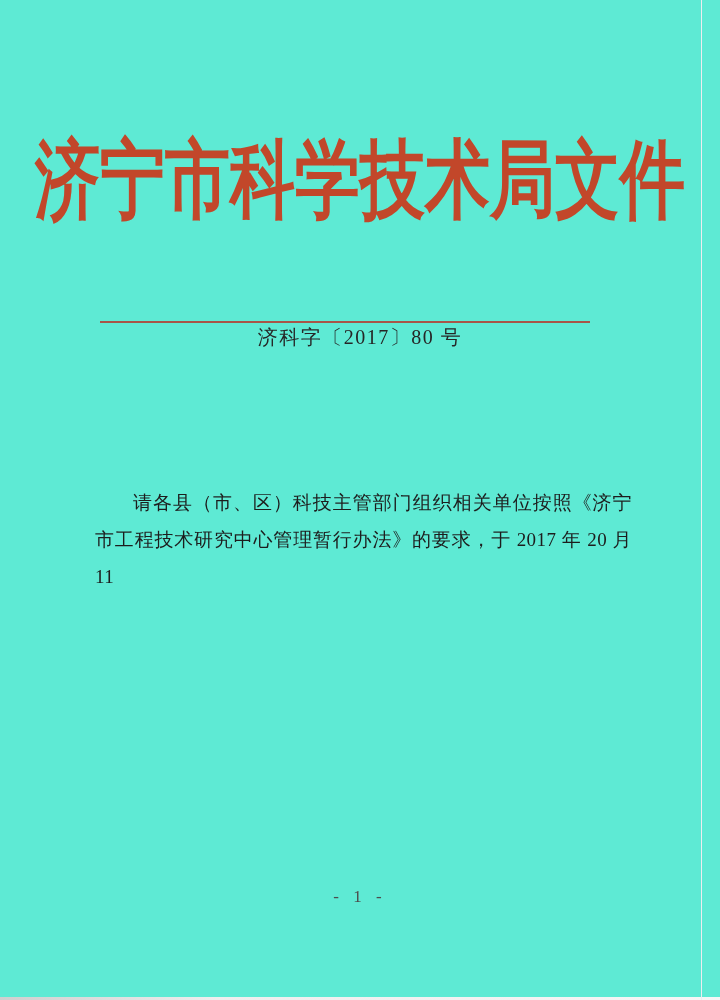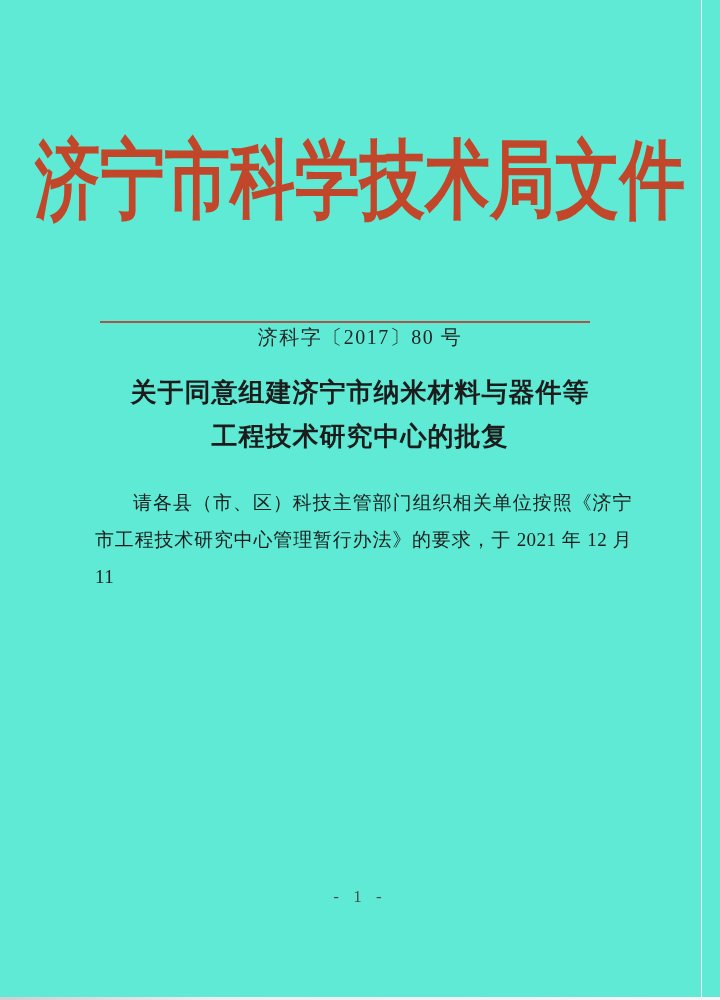--- a/index.html
+++ b/index.html
@@ -117,24 +117,20 @@
 <body>
 
 <div class="paper">
 
   <div class="red-header">济宁市科学技术局文件</div>
 
   <div class="doc-number">济科字〔2017〕80 号</div>
 
   <div class="red-line"></div>
 
-  <div class="doc-title">
-    <span>关于同意组建济宁市纳米材料与器件等</span><br>
-    <span>工程技术研究中心的批复</span>
-  </div>
 
   <div class="body-text">
-    <p class="indent">请各县（市、区）科技主管部门组织相关单位按照《济宁市工程技术研究中心管理暂行办法》的要求，于 2021 年 12 月 11</p>
+    <p class="indent">请各县（市、区）科技主管部门组织相关单位按照《济宁市工程技术研究中心管理暂行办法》的要求，于 2017 年 20 月 11</p>
   </div>
 
   <div class="page-number">- 1 -</div>
 
 </div>
 
 </body></html>

